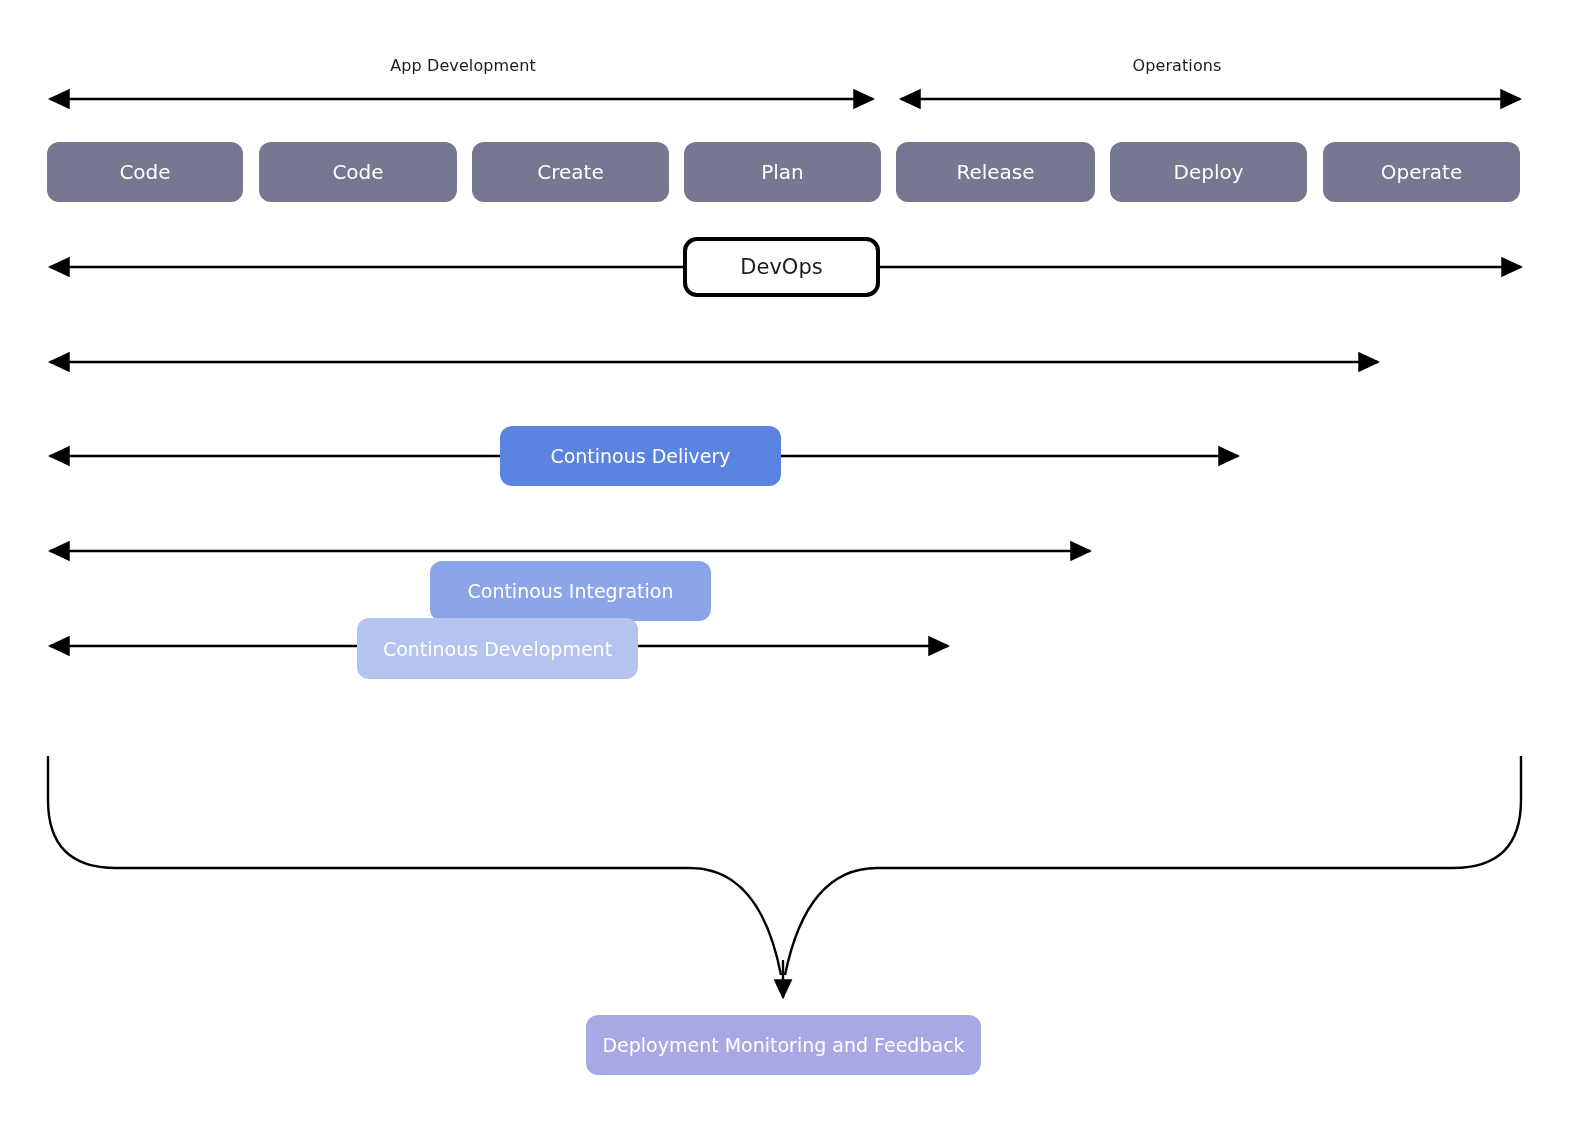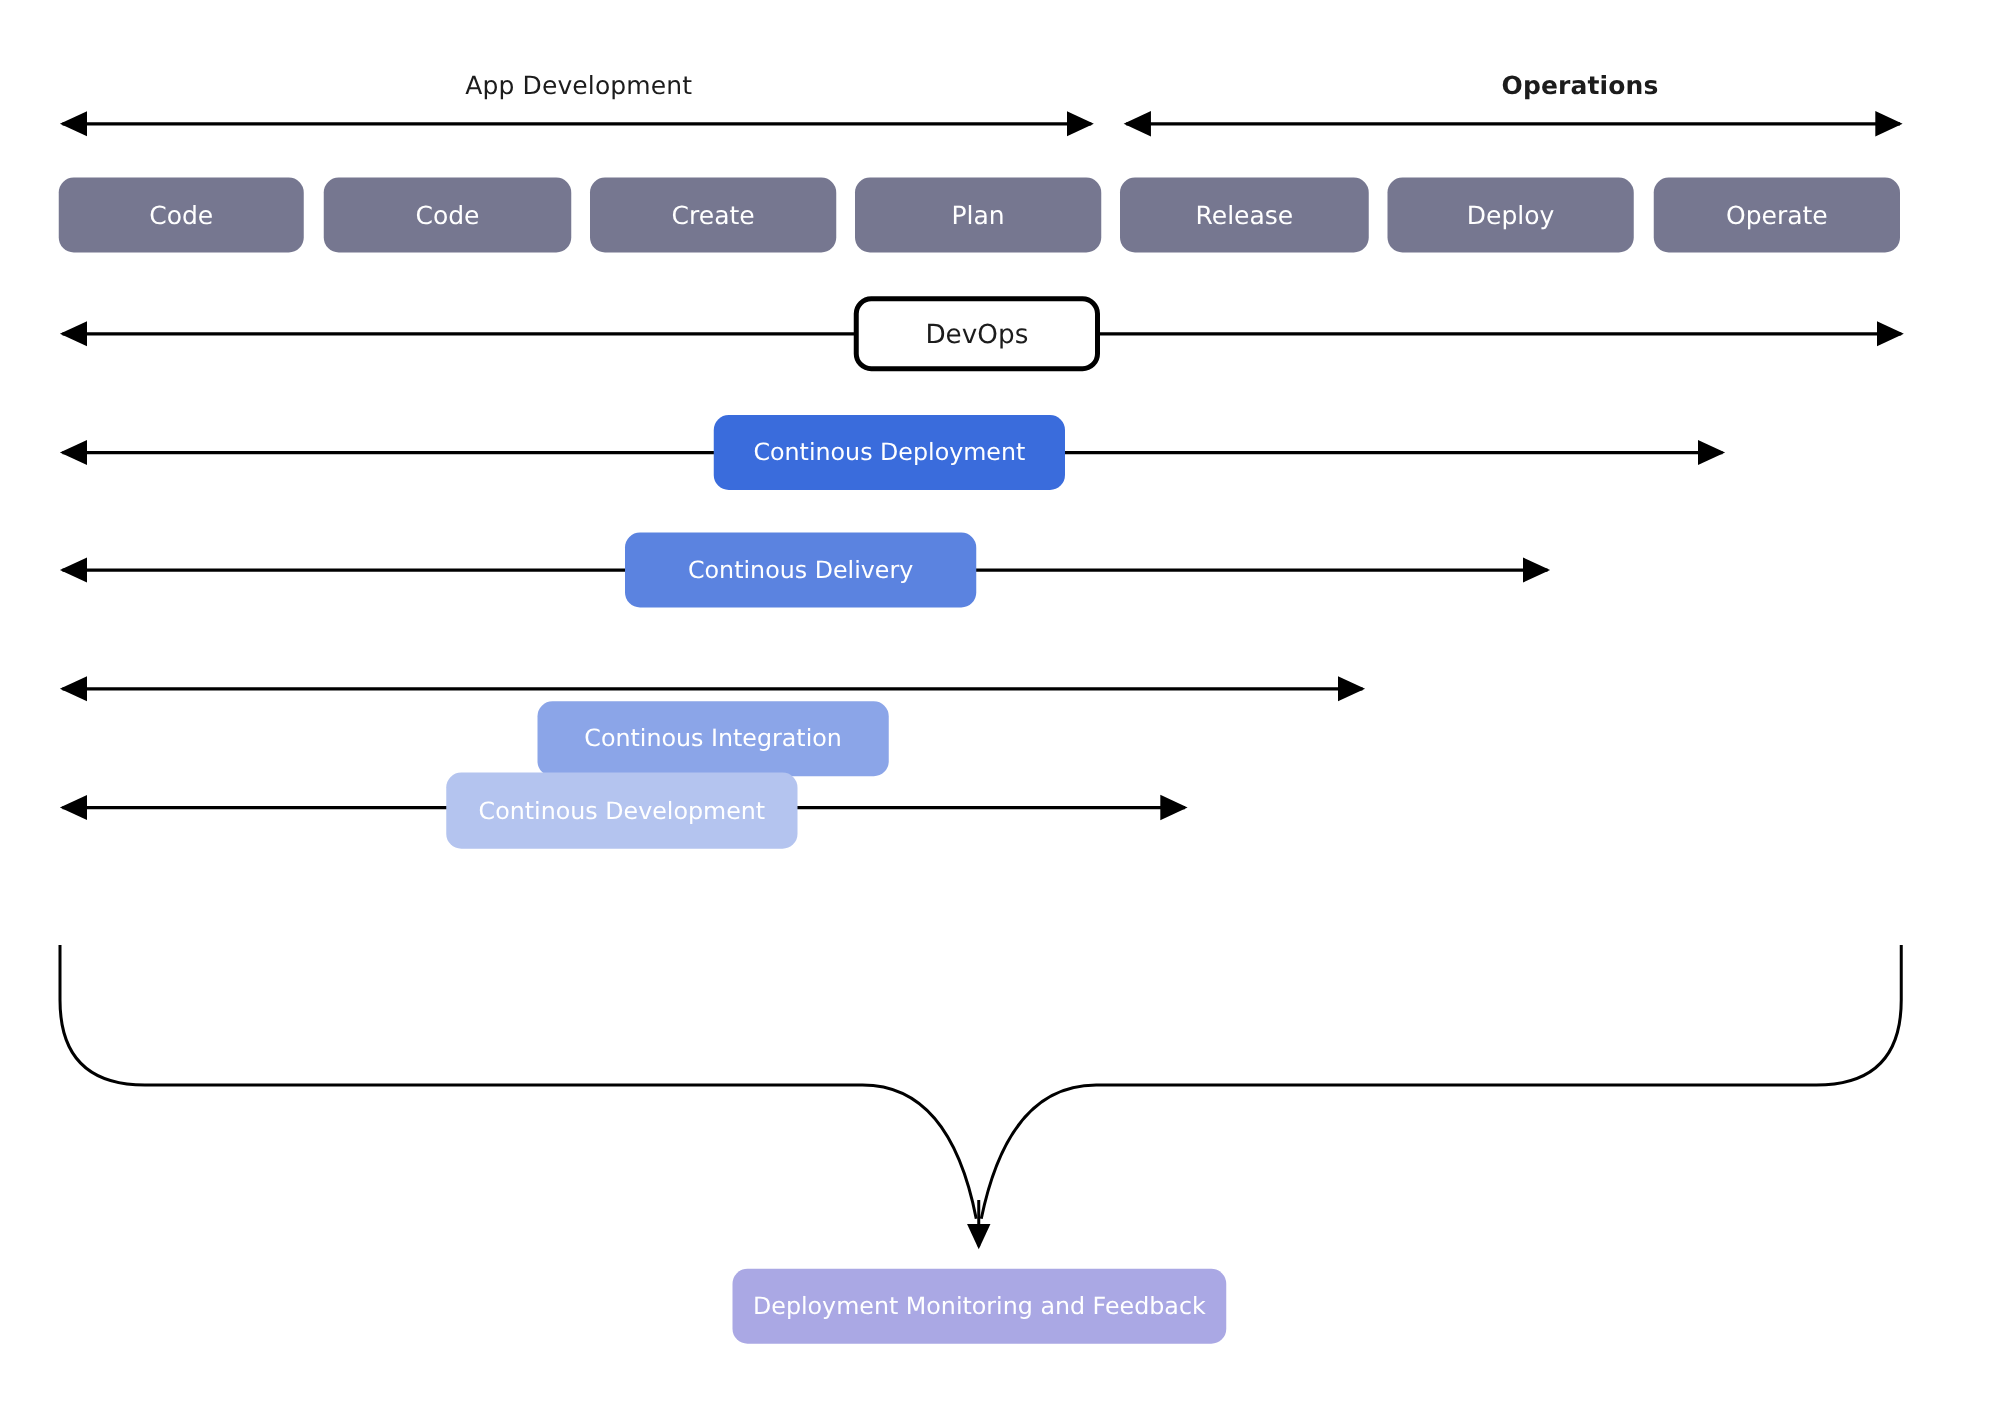--- a/index.html
+++ b/index.html
@@ -21,21 +21,21 @@
     position: absolute;
     left: 0;
     top: 0;
     width: 1592px;
     height: 1140px;
     pointer-events: none;
   }
   .lane-label {
     position: absolute;
     text-align: center;
-    font-size: 20px;
+    font-size: 16px;
     color: #1c1c1c;
     white-space: nowrap;
     letter-spacing: 0.1px;
   }
   .stage-box {
     position: absolute;
     background: #767790;
     border-radius: 12px;
     display: flex;
     align-items: center;
@@ -118,32 +118,31 @@
 
     <g>
       <path d="M1521,756 L1521,800 Q1521,868 1453,868 L877,868 Q807,868 785,975" fill="none" stroke="#000000" stroke-width="2.4"></path>
     </g>
     <g>
       <line x1="783" y1="960" x2="783" y2="997" stroke="#000000" stroke-width="2.4" marker-end="url(#ah-d)"></line>
     </g>
   </svg>
 
   <div class="lane-label" style="left:263px; top:56px; width:400px;">App Development</div>
-  <div class="lane-label" style="left:1064px; top:56px; width:400px;font-weight:bold;">Operations</div>
+  <div class="lane-label" style="left:977px; top:56px; width:400px;">Operations</div>
 
   <div class="stage-box" style="left:47px; top:142px; width:196px; height:60px;">Code</div>
   <div class="stage-box" style="left:259px; top:142px; width:198px; height:60px;">Code</div>
   <div class="stage-box" style="left:472px; top:142px; width:197px; height:60px;">Create</div>
   <div class="stage-box" style="left:684px; top:142px; width:197px; height:60px;">Plan</div>
   <div class="stage-box" style="left:896px; top:142px; width:199px; height:60px;text-align:center;">Release</div>
   <div class="stage-box" style="left:1110px; top:142px; width:197px; height:60px;">Deploy</div>
   <div class="stage-box" style="left:1323px; top:142px; width:197px; height:60px;">Operate</div>
 
   <div class="devops-box" style="left:683px; top:237px; width:197px; height:60px;">DevOps</div>
 
-  <div class="pill" style="left:571px; top:332px; width:281px; height:60px; background:#3a6cdc;">Continous Deployment</div>
   <div class="pill" style="left:500px; top:426px; width:281px; height:60px; background:#5b83e0;">Continous Delivery</div>
   <div class="pill" style="left:430px; top:521px; width:281px; height:60px; background:#8ba5e8;margin-top:40px;">Continous Integration</div>
   <div class="pill" style="left:357px; top:618px; width:281px; height:61px; background:#b4c4ef;">Continous Development</div>
 
   <div class="pill" style="left:586px; top:1015px; width:395px; height:60px; background:#aaa8e4;">Deployment Monitoring and Feedback</div>
 
 </div>
 
 </body></html>

